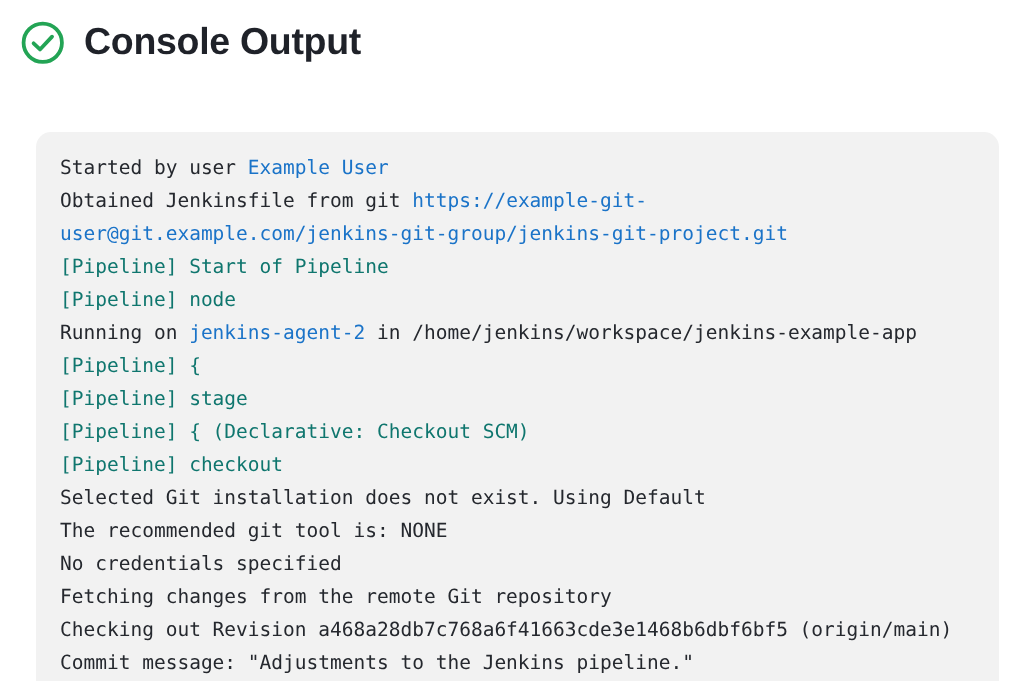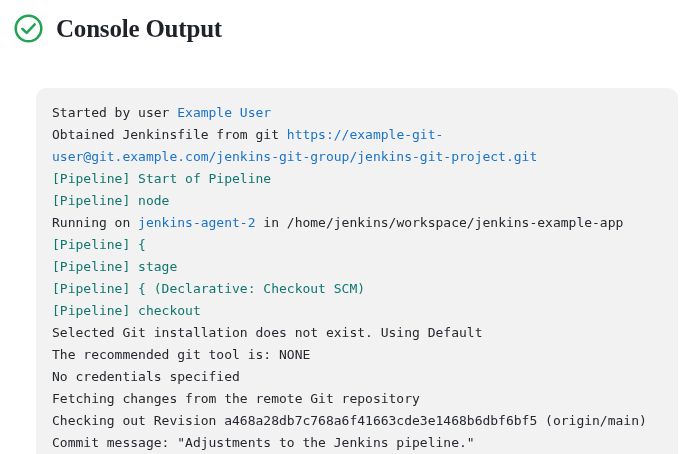--- a/index.html
+++ b/index.html
@@ -16,41 +16,40 @@
   }
 
   
   .page-header {
     display: flex;
     align-items: flex-start;
     gap: 12px;
     padding: 13px 0 0 13px;
     height: 44px;
     box-sizing: border-box;
-    font-family: Liberation Serif, serif;
   }
   .status-icon {
     width: 31px;
     height: 31px;
     flex: 0 0 31px;
     display: block;
   }
   .page-title {
     font-size: 25px;
     font-weight: bold;
     color: #1f2229;
     letter-spacing: -0.2px;
     line-height: 31px;
     white-space: nowrap;
   }
 
   
   .console-panel {
     position: absolute;
-    left: 36px;
+    left: 24px;
     top: 88px;
     width: 642px;
     height: 366px;
     box-sizing: border-box;
     background: #f2f2f2;
     border-radius: 10px 10px 0 0;
     padding: 14px 16px 0 16px;
     overflow: hidden;
   }
   .console-log {

